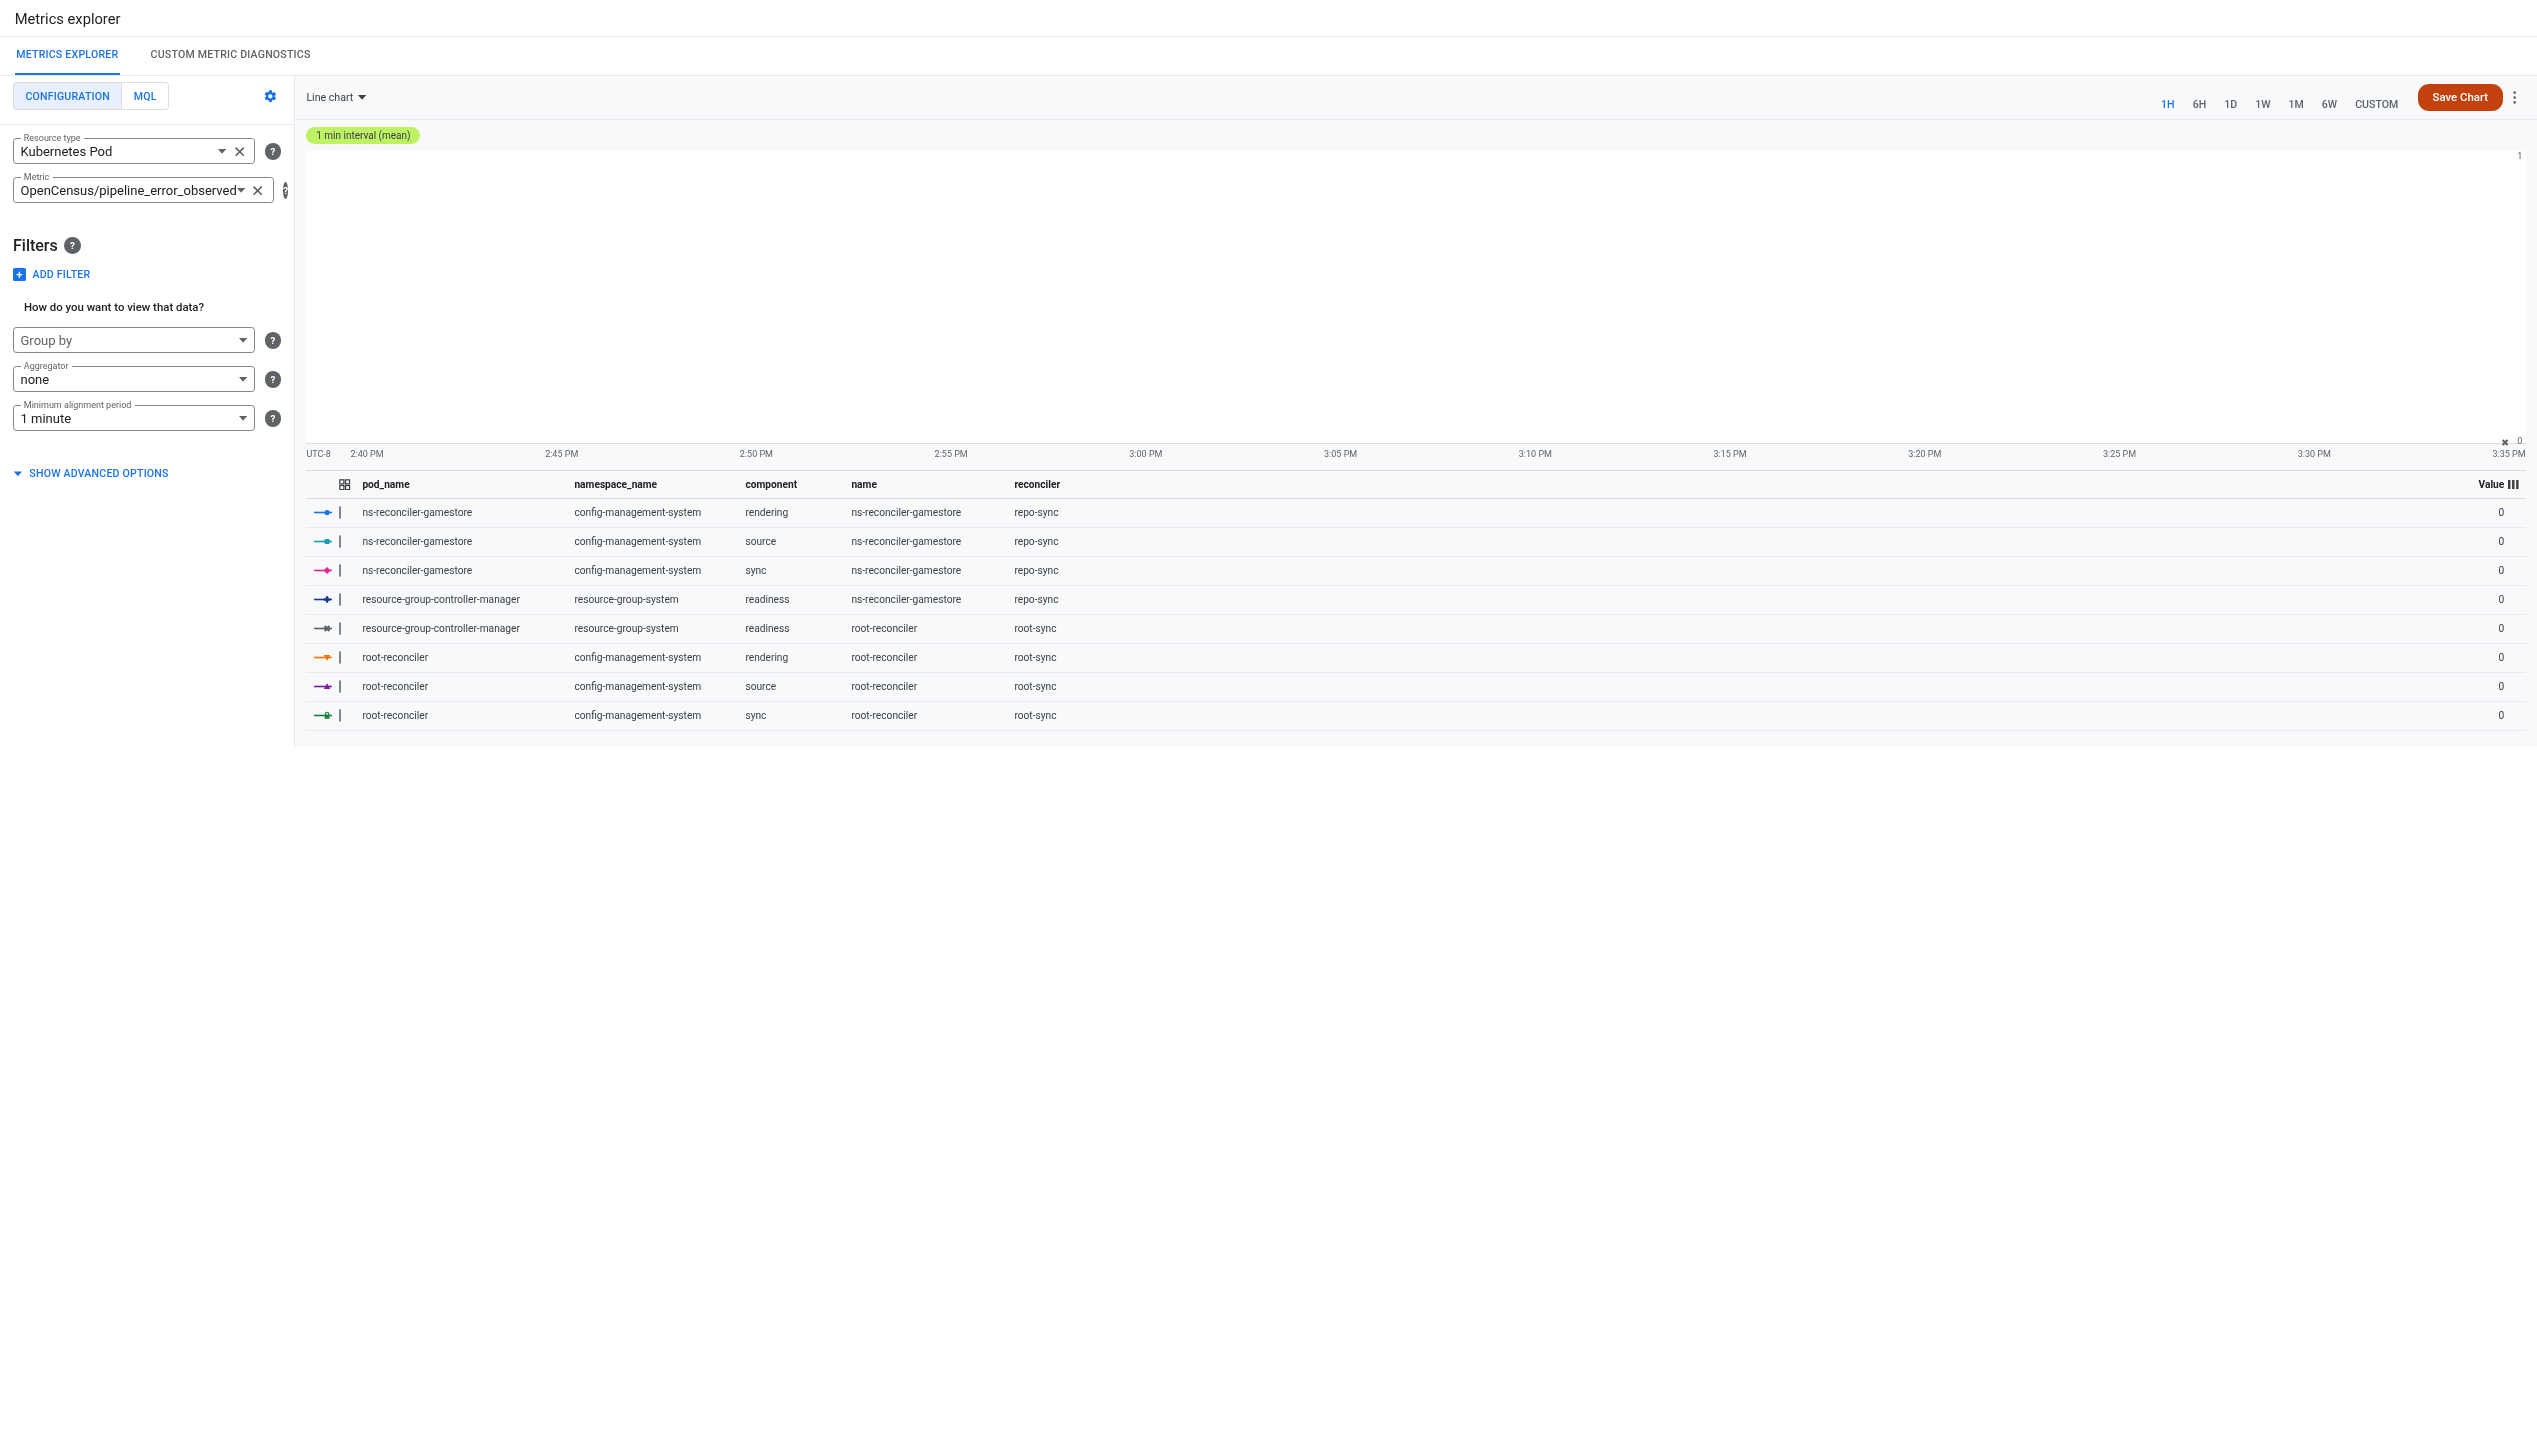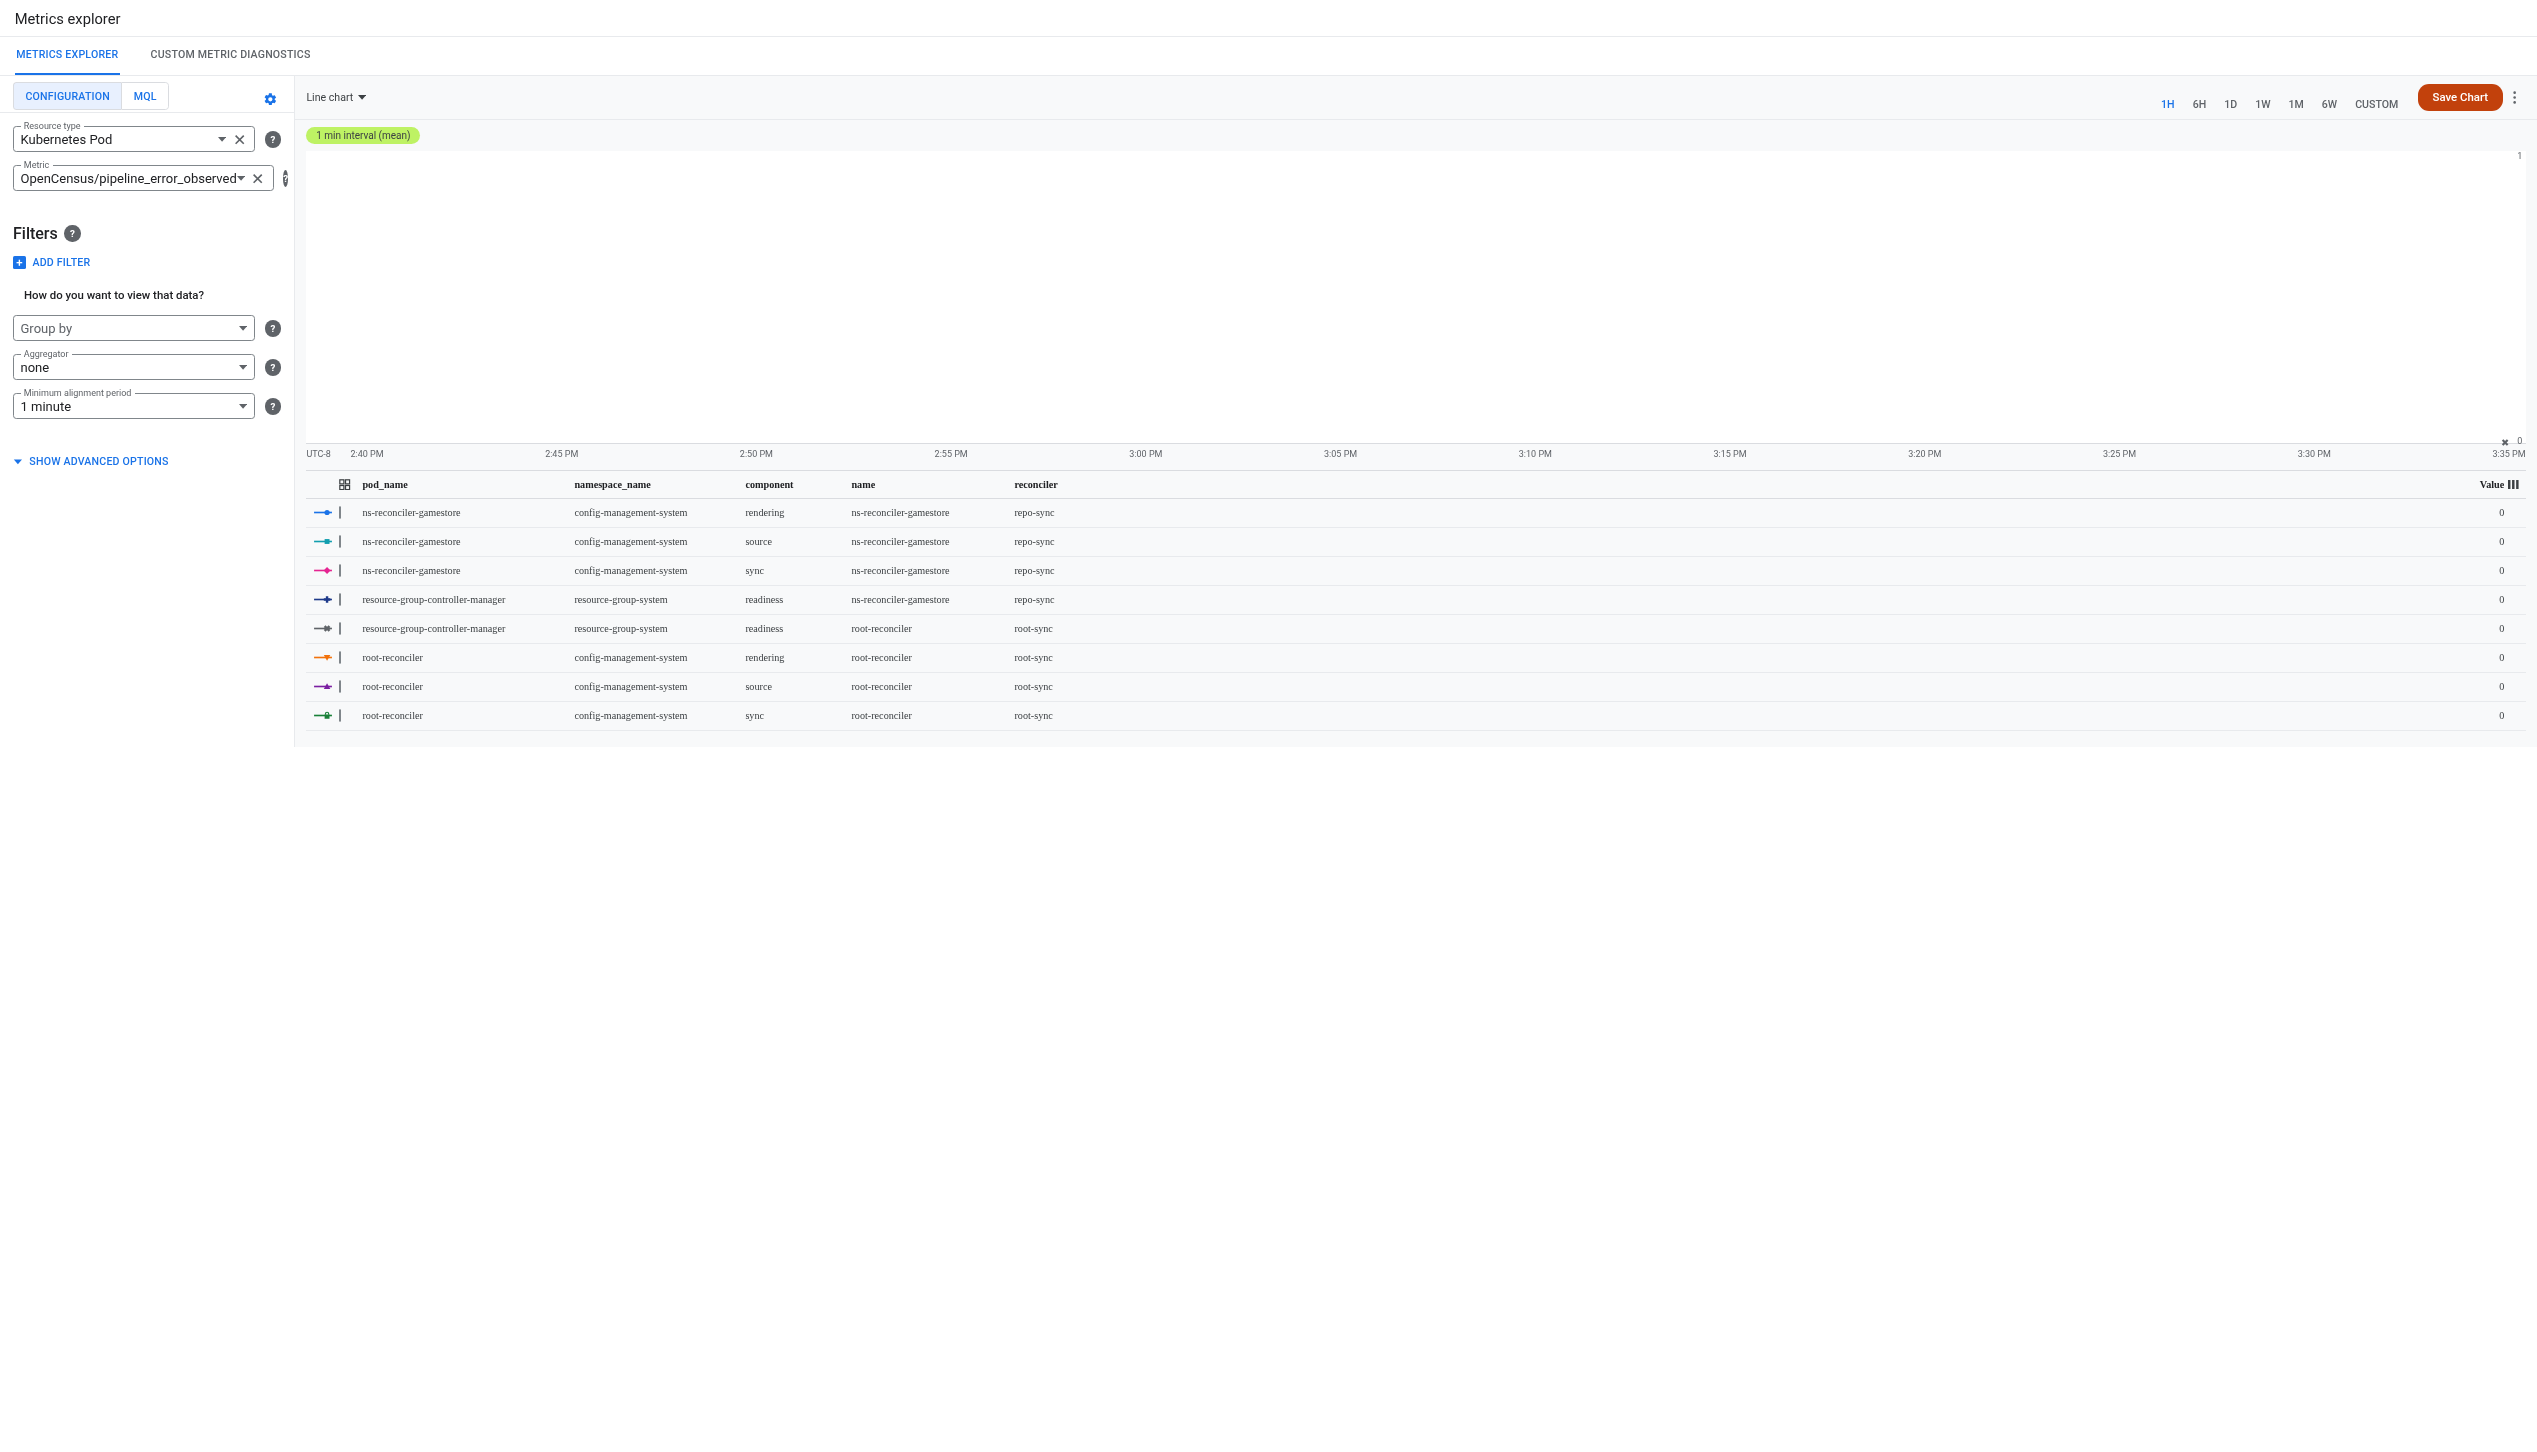--- a/index.html
+++ b/index.html
@@ -40,22 +40,22 @@
   .content { display: flex; }
 
   
   .left-panel {
     width: 295px;
     border-right: 0.8px solid #e8eaed;
     padding: 6.5px 0 0 0;
   }
   .left-toolbar {
     display: flex;
-    align-items: flex-end;
-    padding: 0 13px 2px 13px;
+    align-items: center;
+    padding: 0 13px 14px 13px;
     border-bottom: 0.8px solid #e8eaed;
   }
   .btn-group { display: flex; border-radius: 3.3px; overflow: hidden; }
   .btn-group .seg {
     padding: 6.5px 11.4px;
     font-size: 10.6px;
     font-weight: 500;
     letter-spacing: 0.2px;
     border: 0.8px solid #dadce0;
     cursor: pointer;
@@ -131,21 +131,20 @@
   .x-ticks { flex:1; display:flex; justify-content:space-between;text-align:center;}
 
   .legend-table { padding: 0 11.4px 16.3px 11.4px; }
   .lt-head, .lt-row {
     display:grid;
     grid-template-columns: 33px 23px 212px 171px 106px 163px 1fr 49px 18px;
     align-items:center;
     border-bottom:0.8px solid #e8eaed;
     min-height:29px;
     font-size:10.2px;
-    font-family:Liberation Serif, serif;
   }
   .lt-head { font-weight:700; color:#202124; border-bottom:0.8px solid #dadce0; border-top:0.8px solid #dadce0; padding: 4.9px 0;}
   .lt-head .h-icon { display:flex;gap:1.6px;}
   .swatch { display:flex;align-items:center;justify-content:center;}
   .cb { width:11.4px;height:11.4px;border:1.2px solid #80868b;border-radius:1.6px;cursor:pointer;}
   .val { text-align:right; padding-right:3.3px;}
 
   svg { display:block; }
 </style>
 </head>

